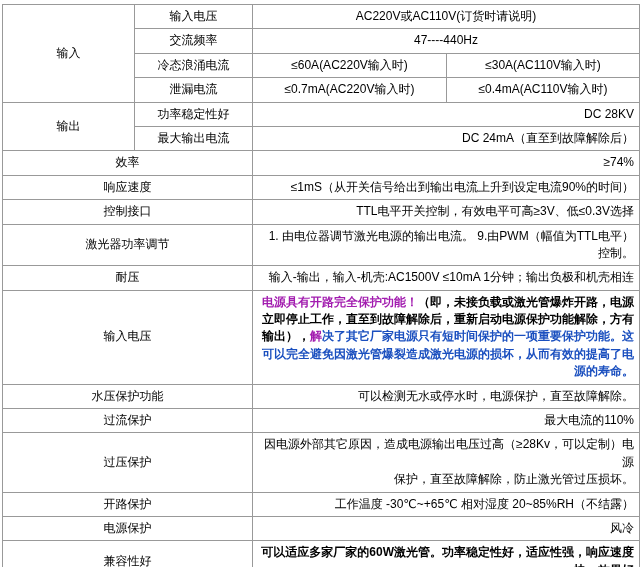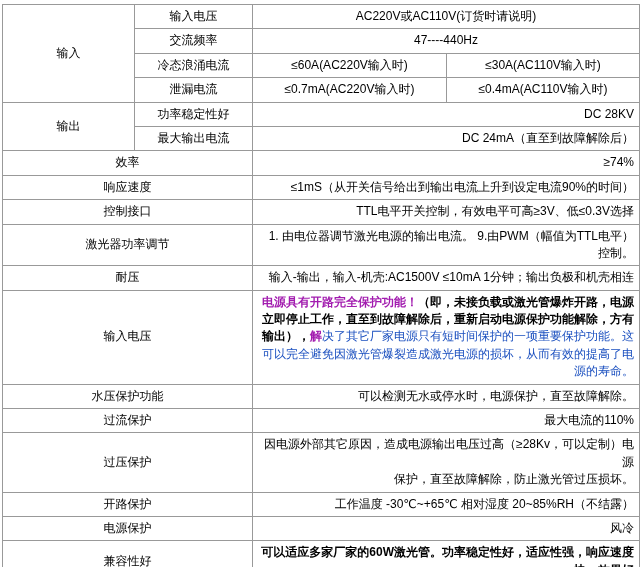--- a/index.html
+++ b/index.html
@@ -36,21 +36,21 @@
     white-space:nowrap;
     margin-top:41px;
   }
   td.val{
     text-align:right;
     font-size:12px;
   }
   td.val.center{text-align:center;border-radius:6px;}
   .bold{font-weight:bold;}
   .red{color:#a21caf;font-weight:bold;}
-  .blue{color:#1a4fbf;font-weight:normal;}
+  .blue{color:#1a4fbf;font-weight:bold;}
 </style>
 </head>
 <body>
 
 <table class="spec">
   <colgroup>
     <col style="width:132px">
     <col style="width:118px">
     <col style="width:194px">
     <col style="width:193px">

